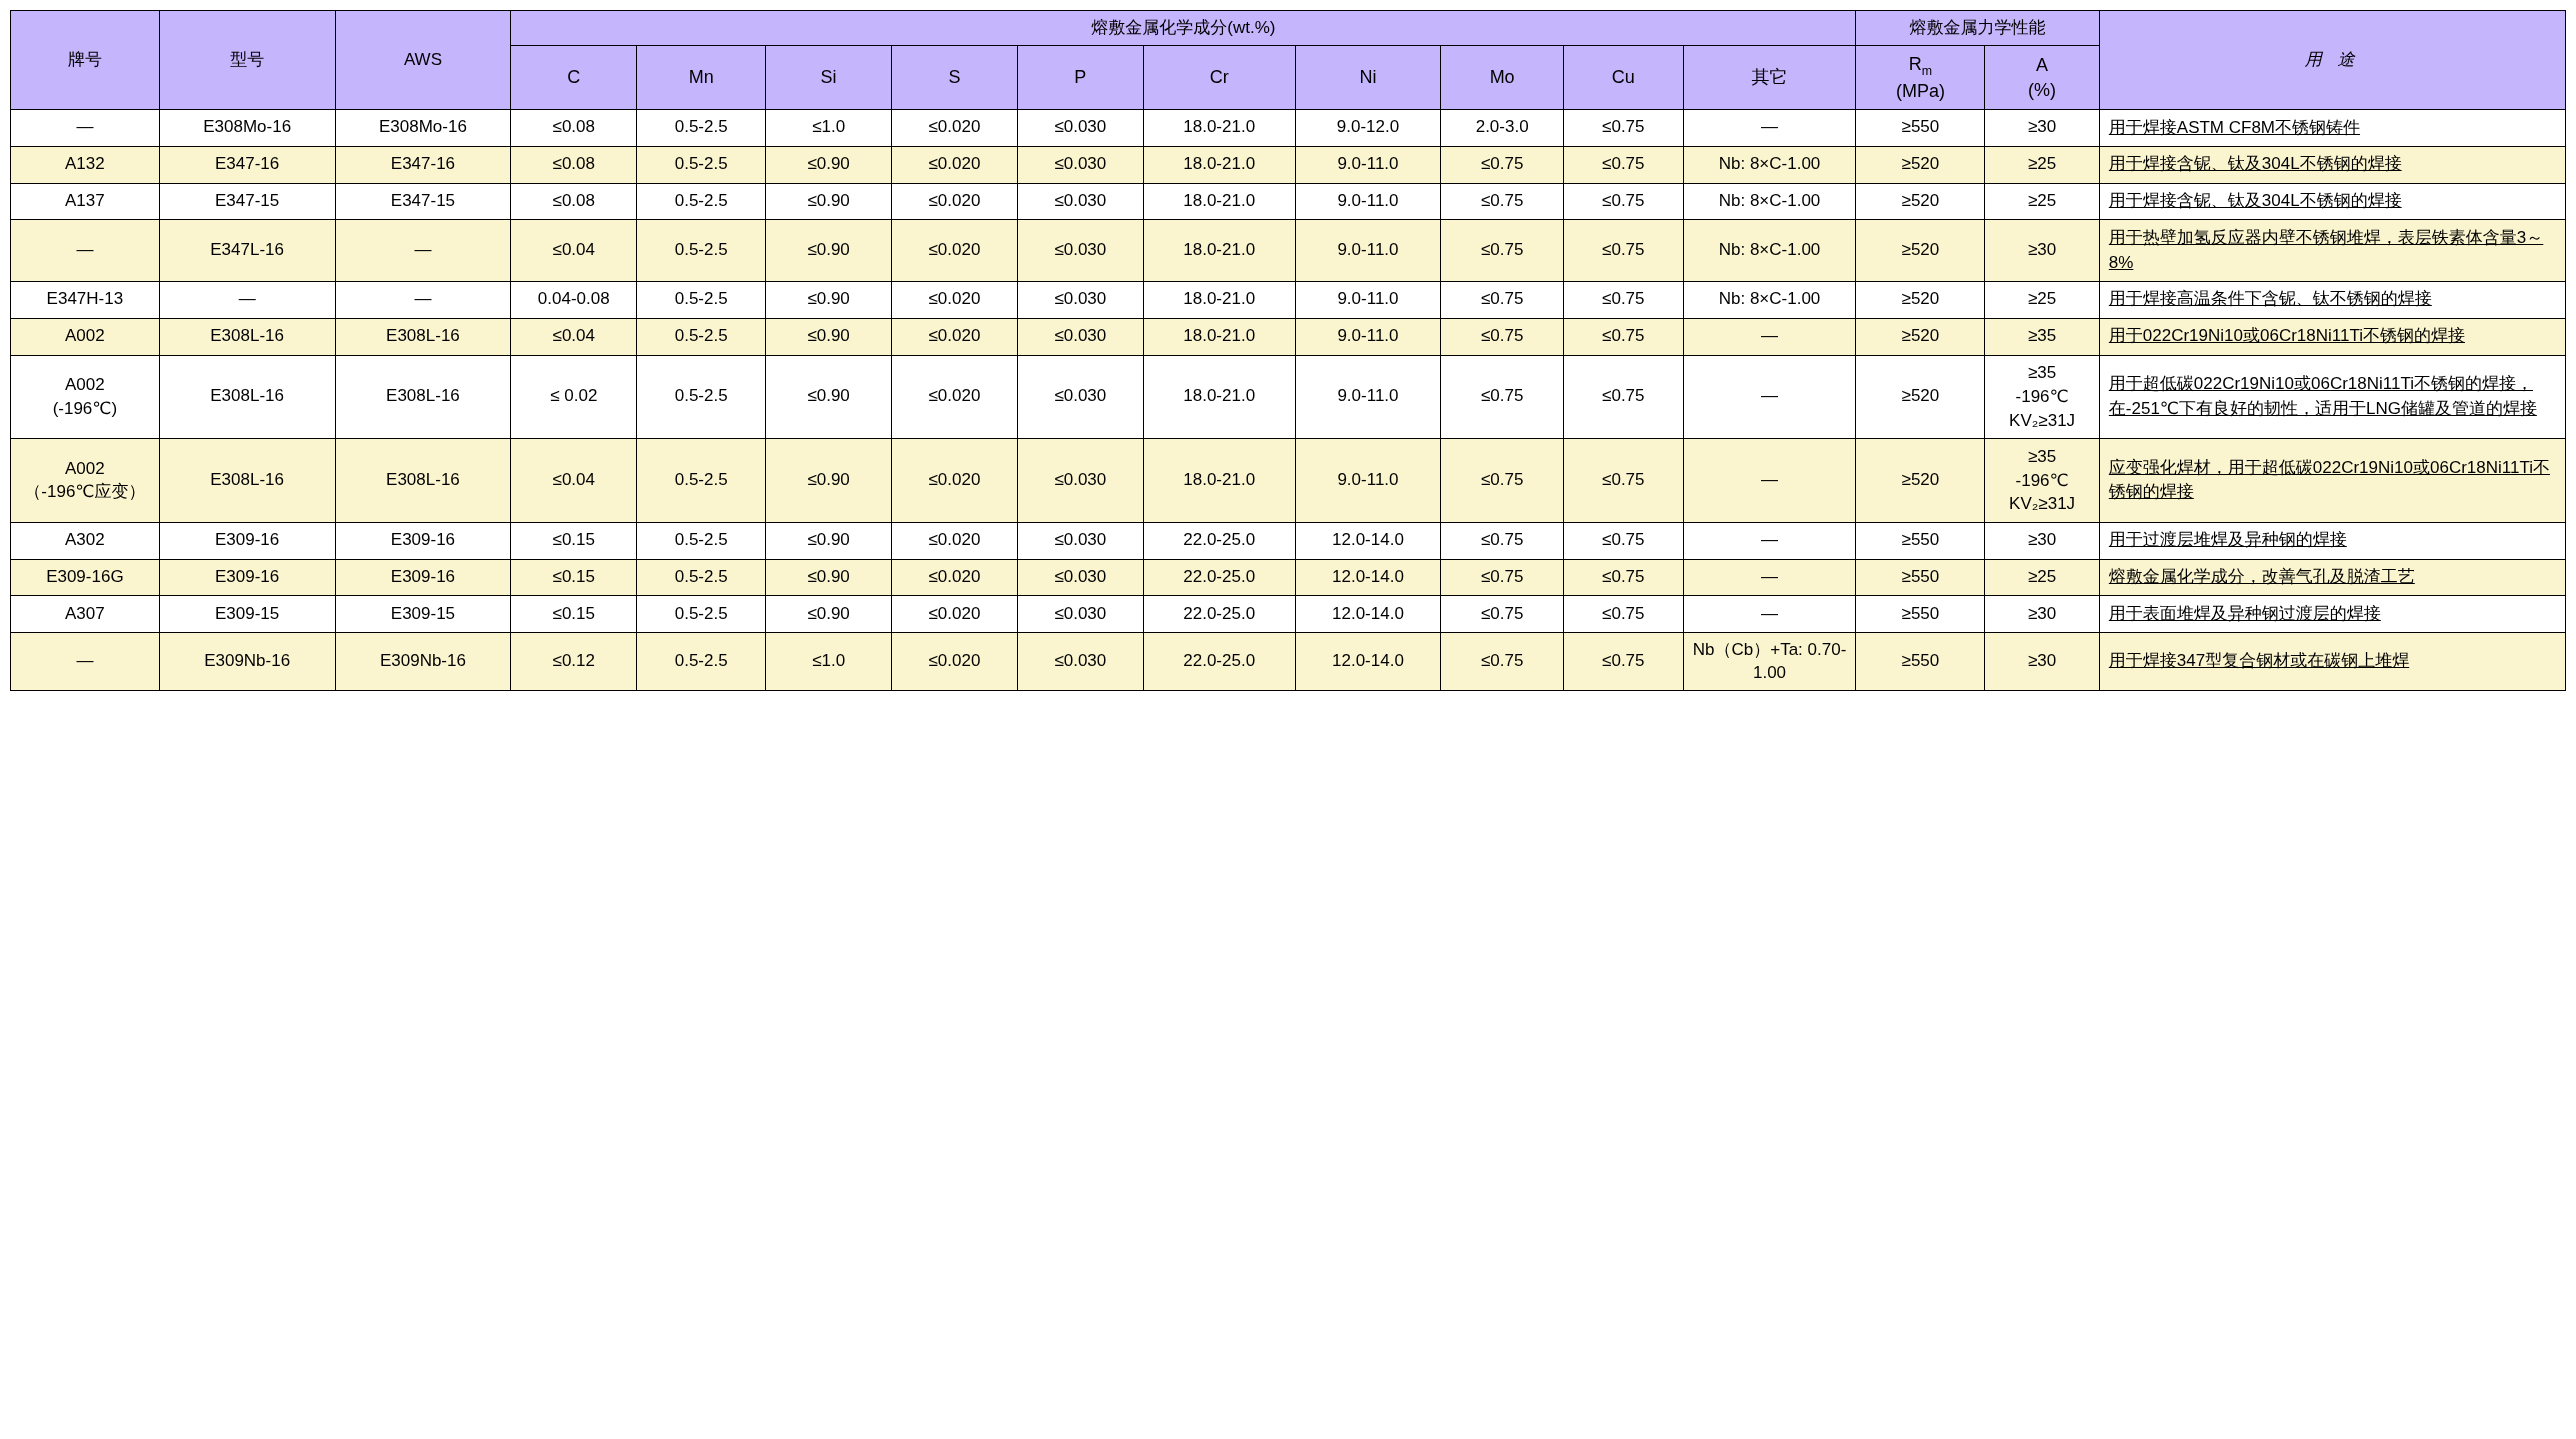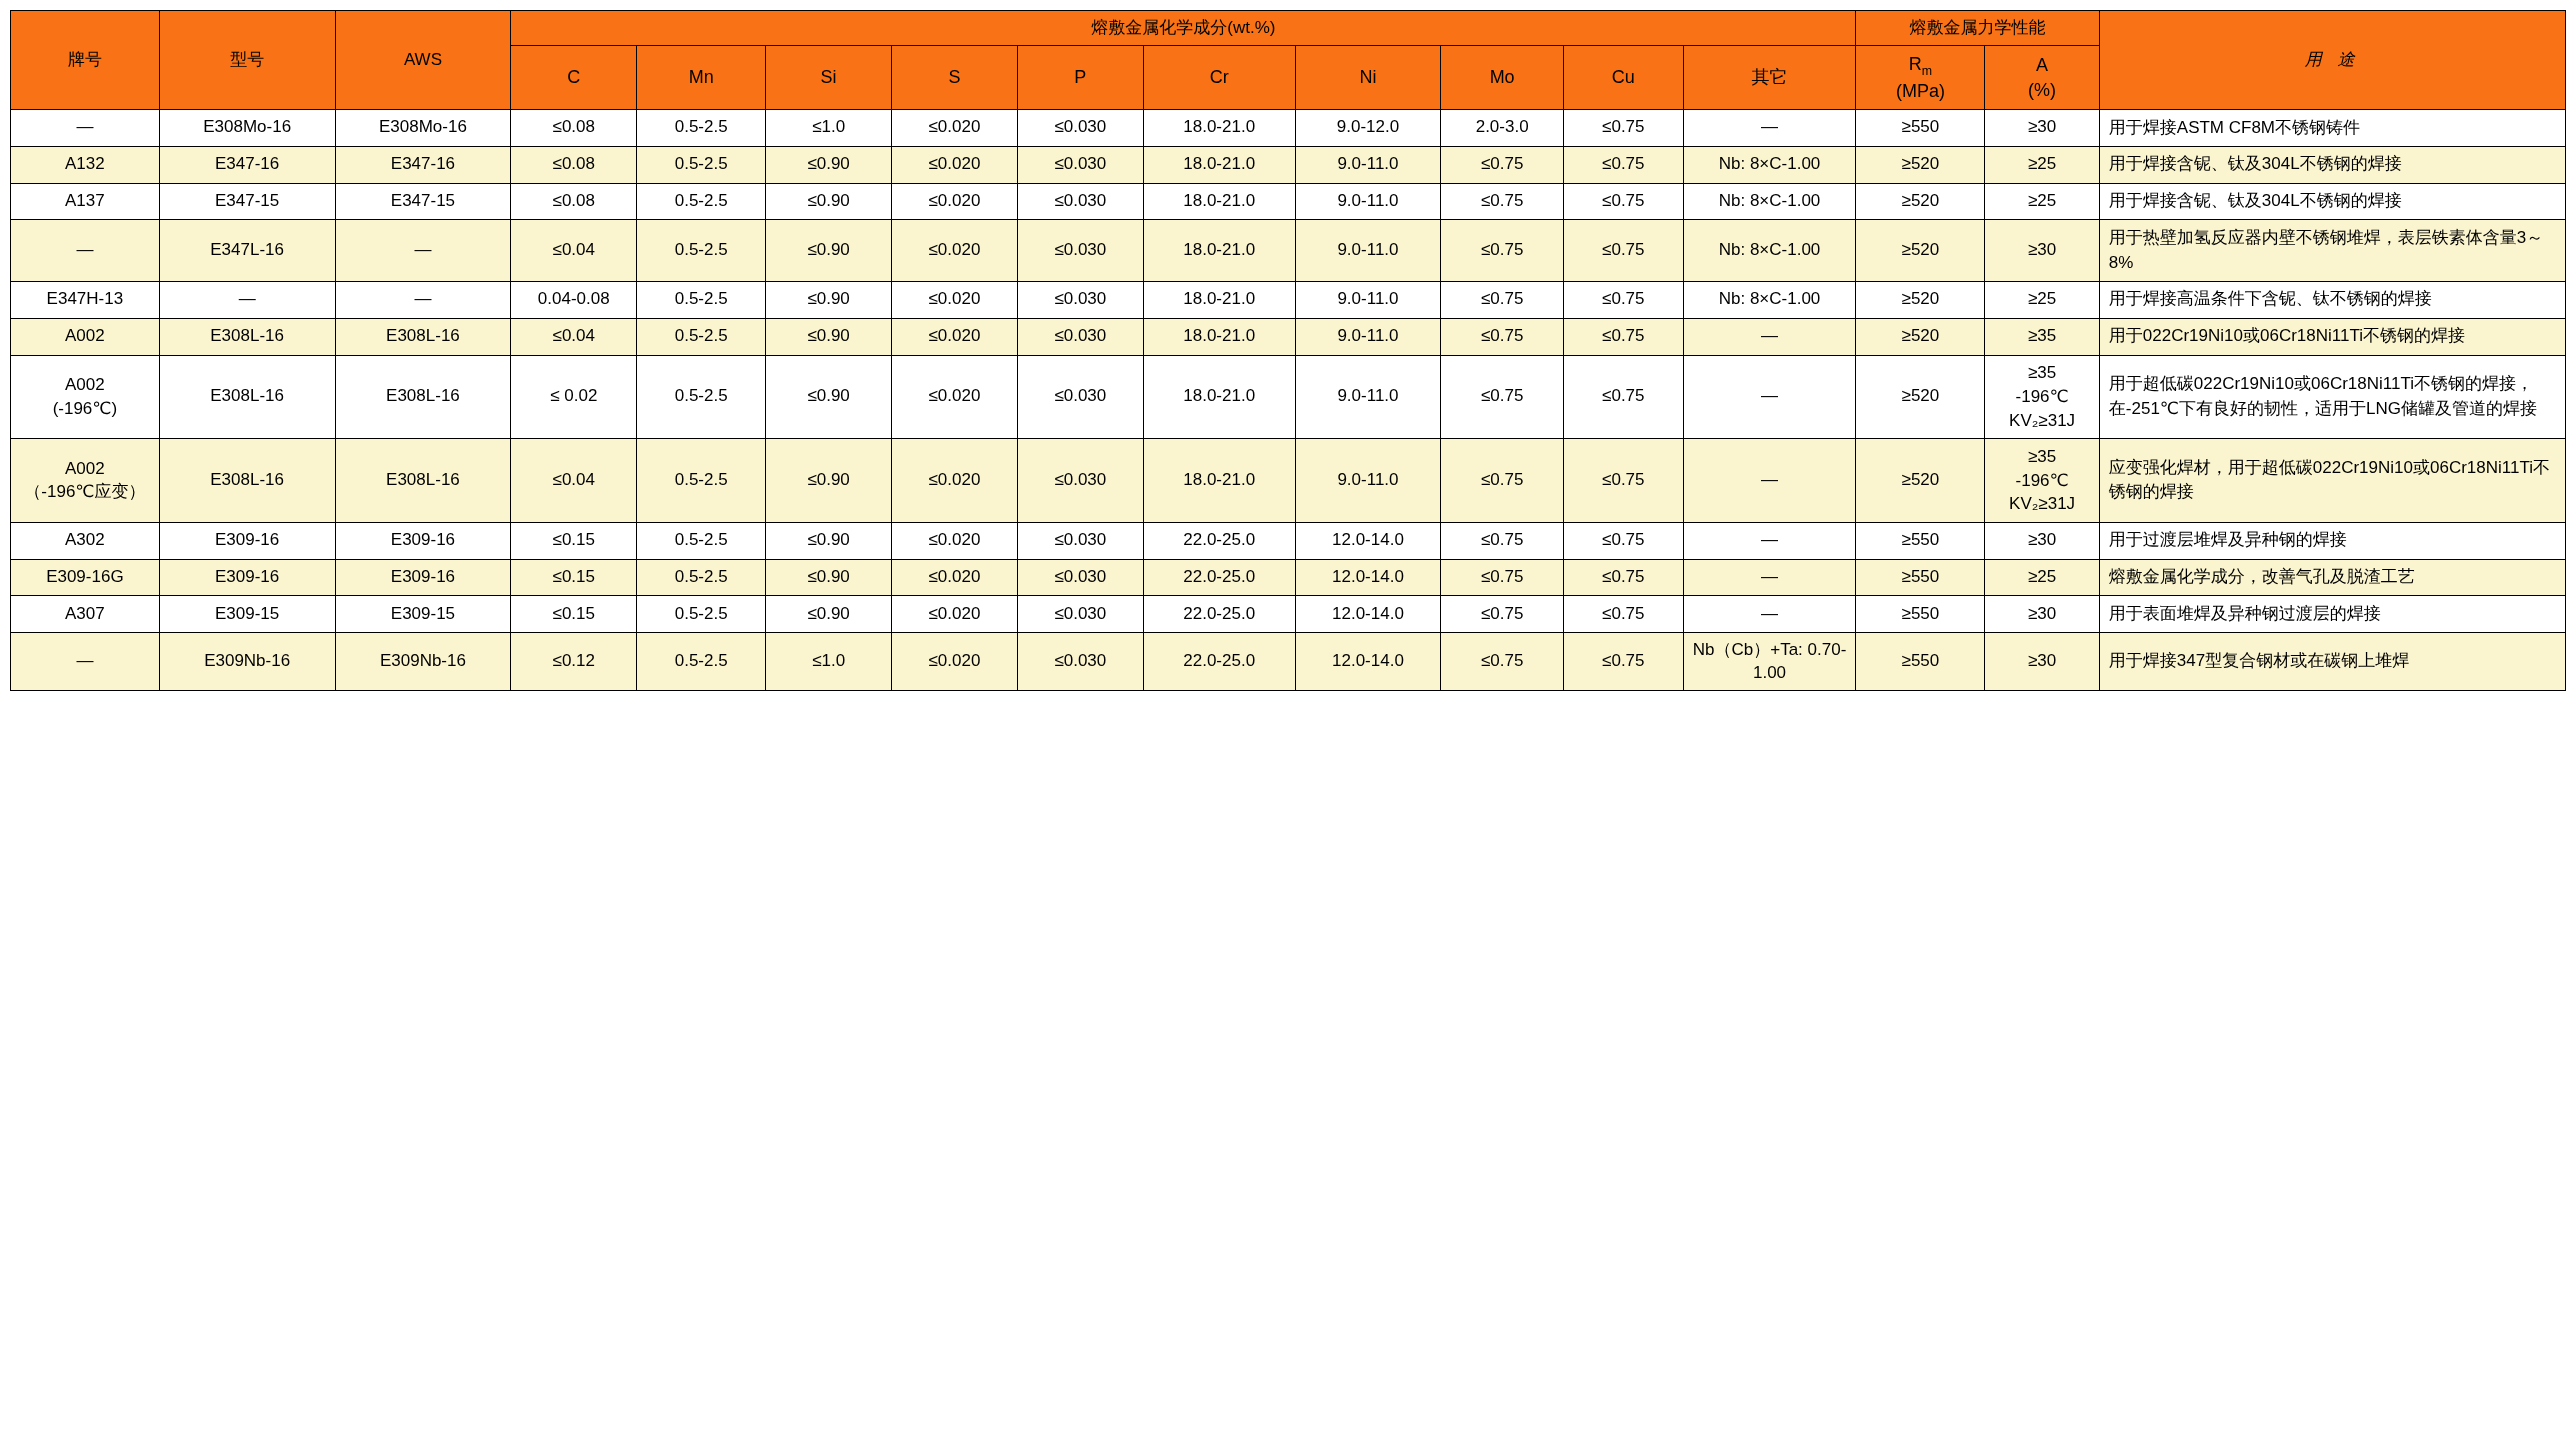--- a/index.html
+++ b/index.html
@@ -28,21 +28,21 @@
     border: 1.1px solid #000;
     text-align: center;
     vertical-align: middle;
     font-weight: normal;
     color: #000;
     font-size: 17px;
     line-height: 1.35;
     padding: 5.6px 3.4px;
   }
   thead th {
-    background: #f97316;
+    background: #c4b5fd;
     font-size: 19px;
     font-weight: bold;
     padding: 7.9px 3.4px;
   }
   thead th.small {
     font-size: 18px;
   }
   thead th.usage {
     letter-spacing: 5.6px;
     font-style: italic;
@@ -52,20 +52,21 @@
   }
   tbody tr.even td {
     background: #fbf5cf;
   }
   tbody td.usage-cell {
     text-align: left;
     padding-left: 9px;
     padding-right: 1px;
     font-size: 17px;
     line-height: 1.45;
+    text-decoration: underline;
   }
   tbody td.multiline {
     white-space: pre-line;
     line-height: 1.4;
   }
   .sub {
     font-size: 12.4px;
     vertical-align: sub;
   }
   

